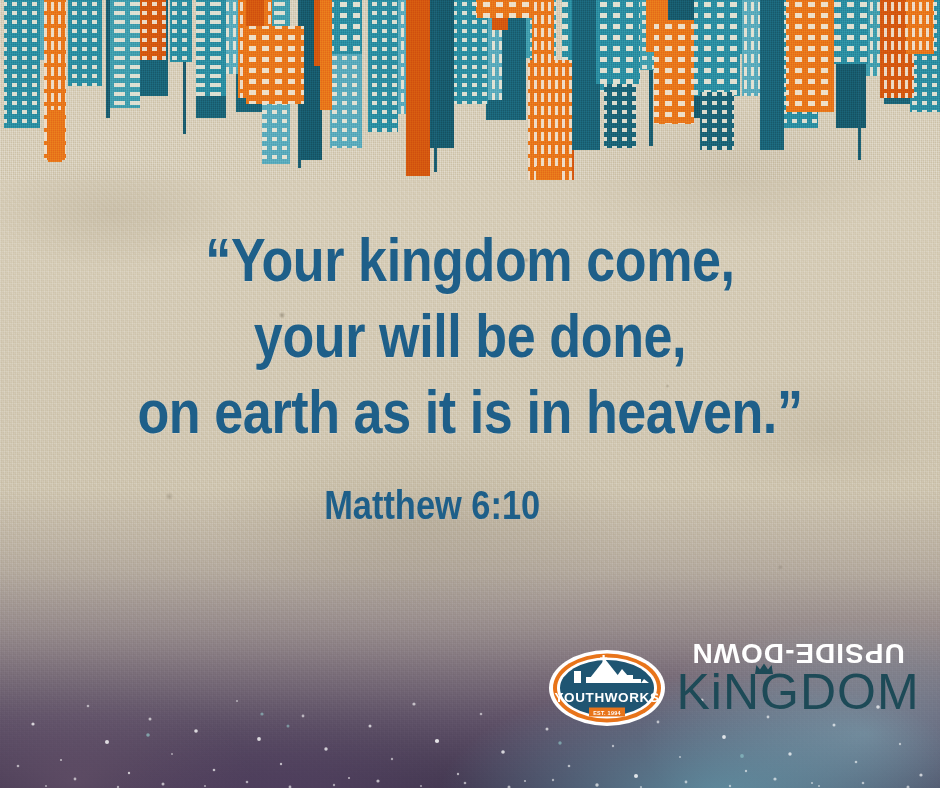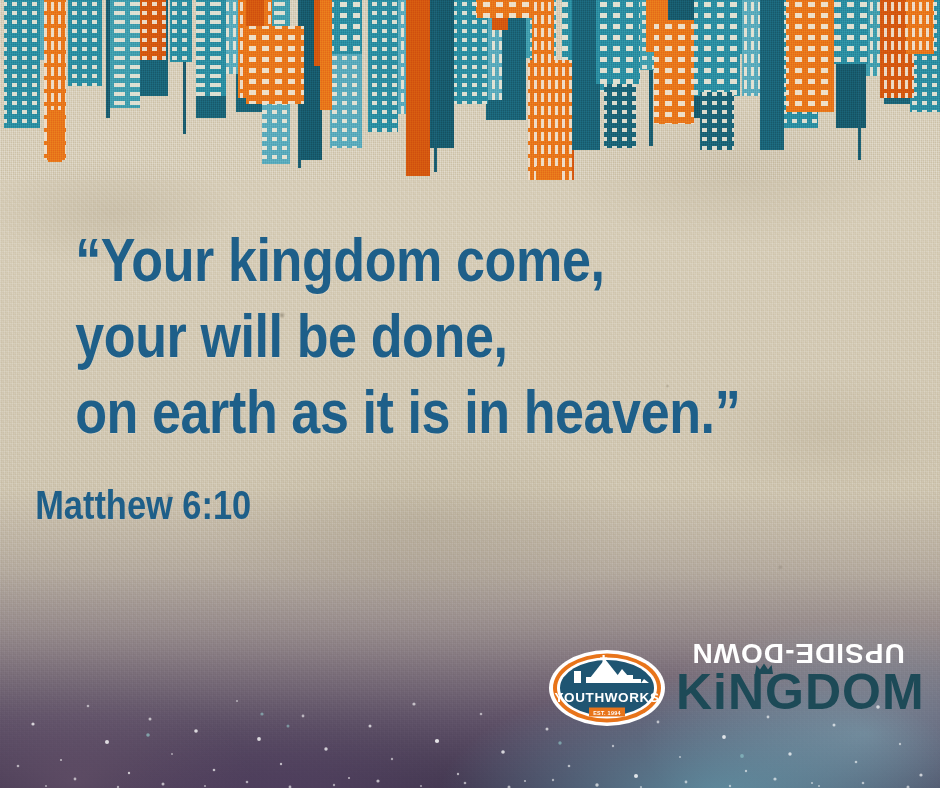--- a/index.html
+++ b/index.html
@@ -67,36 +67,37 @@
     pointer-events:none;
   }
   .stars{
     position:absolute;left:0;bottom:0;width:940px;height:260px;
     pointer-events:none;
   }
 
   
   .quote{
     position:absolute;left:0;top:222px;width:940px;
+    text-align:center;
     color:#1e5f89;
   }
   .qline{
     font-family:"Liberation Sans Narrow","Liberation Sans", sans-serif;
     font-weight:bold;
     font-size:62px;
     line-height:76px;
     letter-spacing:-0.5px;
     transform:scaleX(.84);
     transform-origin:center;
     white-space:nowrap;
     text-shadow:0 1px 0 rgba(255,255,255,.18);
   }
   .attrib{
     position:absolute;left:0;top:482px;width:940px;
-    text-align:left;
+    text-align:center;
     padding-right:110px;
     color:#1e5f89;
   }
   .attrib span{
     display:inline-block;
     font-family:"Liberation Sans Narrow","Liberation Sans", sans-serif;
     font-weight:bold;
     font-size:40px;
     line-height:46px;
     transform:scaleX(.86);
@@ -120,21 +121,21 @@
     text-align:center;
     transform:rotate(180deg);
     transform-origin:center;
     white-space:nowrap;
   }
   .kd-wrap{position:absolute;left:0;top:29px;width:244px;height:54px;}
   .kd{
     position:absolute;left:0;top:0;width:244px;
     color:#1d4a57;
     font-family:"Liberation Sans Narrow","Liberation Sans", sans-serif;
-    font-weight:bold;font-size:50px;line-height:52px;
+    font-weight:normal;font-size:50px;line-height:52px;
     letter-spacing:1px;
     text-align:center;
     white-space:nowrap;
   }
   .crown{position:absolute;left:78px;top:-3px;width:20px;height:12px;}
 </style>
 </head>
 <body>
 
 <div class="poster">

